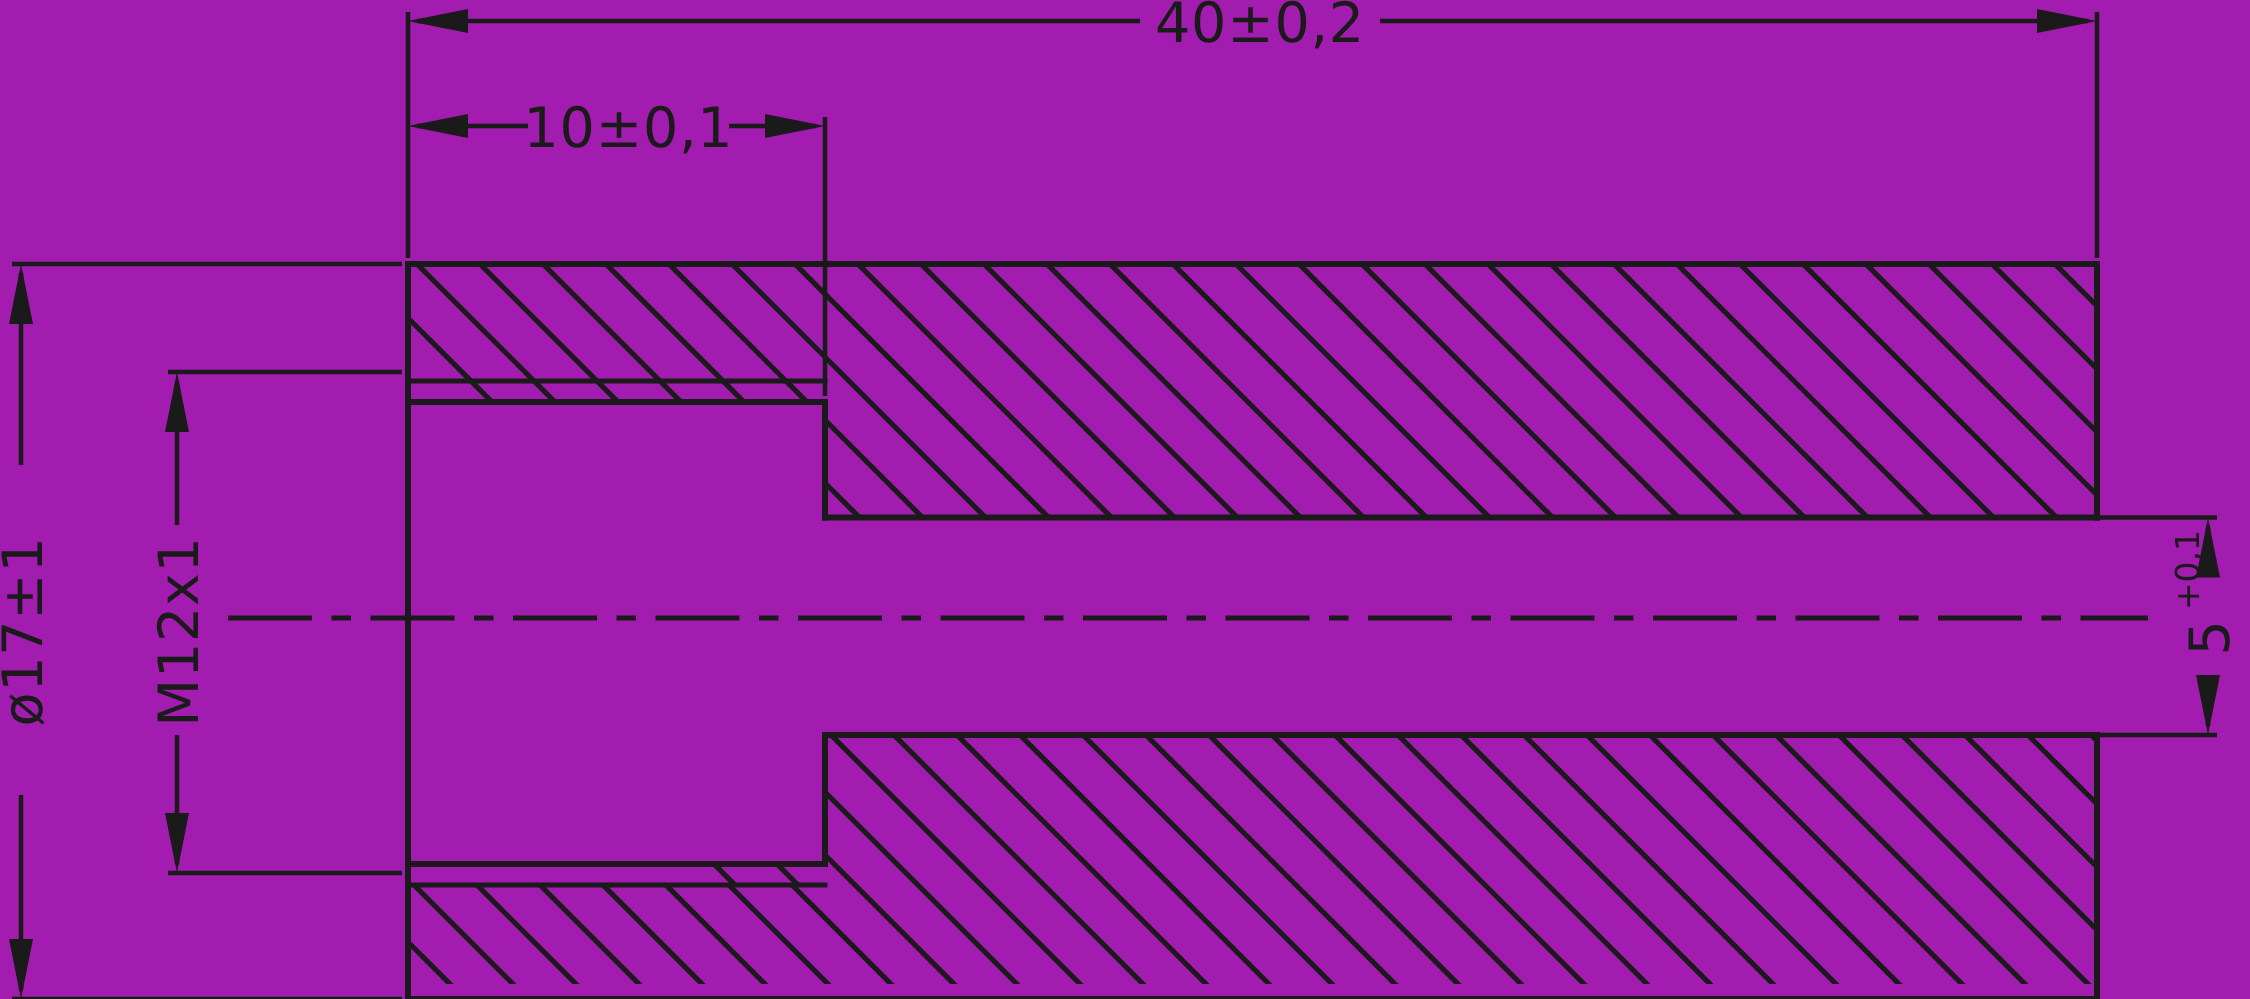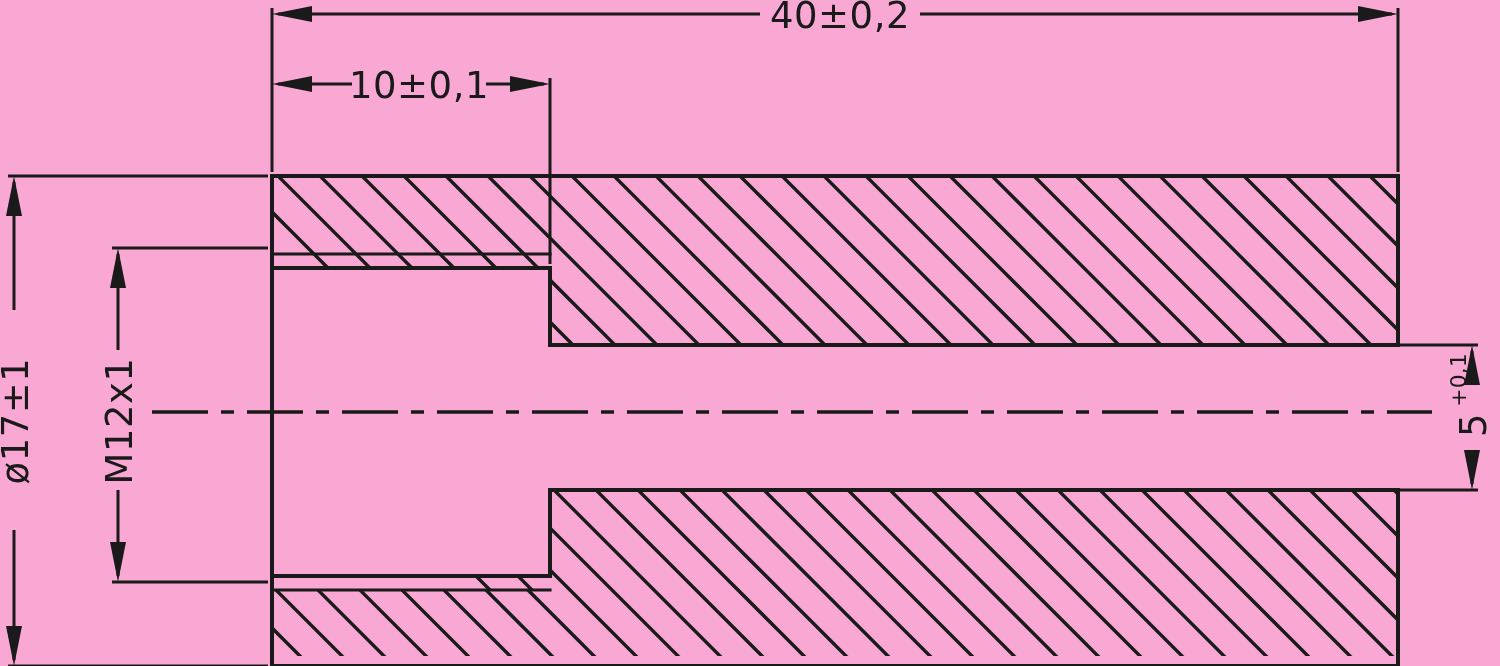--- a/index.html
+++ b/index.html
@@ -7,21 +7,21 @@
     padding: 0;
     background: #ffffff;
   }
   body {
     font-family: "DejaVu Sans", sans-serif;
   }
   #drawing-root {
     position: relative;
     width: 1500px;
     height: 666px;
-    background: #f9a8d4;
+    background: #a21caf;
     overflow: hidden;
   }
   svg#tech-drawing {
     display: block;
     width: 1500px;
     height: 666px;
   }
   .obj-line {
     stroke: #1a1a1a;
     stroke-width: 4;

